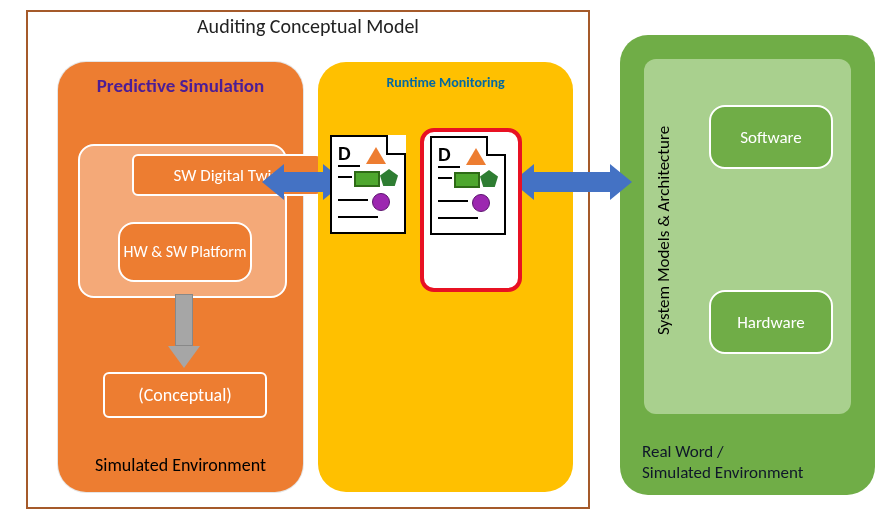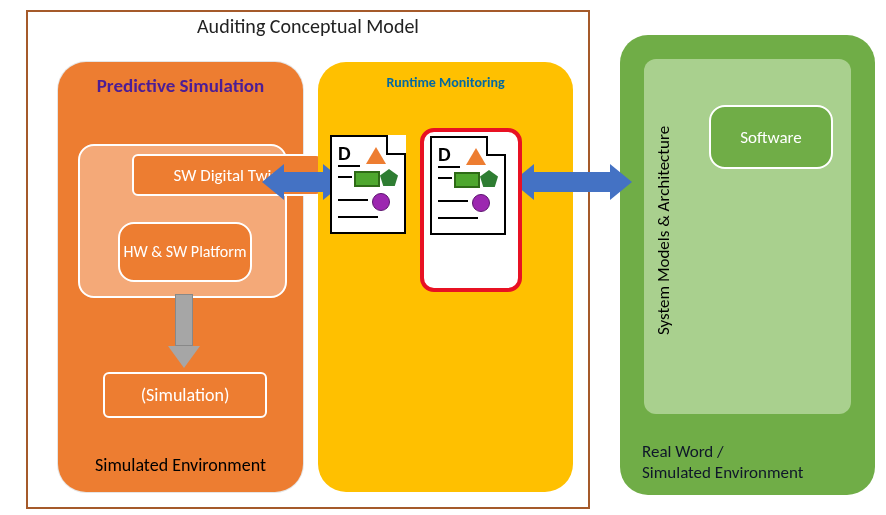--- a/index.html
+++ b/index.html
@@ -349,35 +349,36 @@
       <div class="pred-sim-title">Predictive Simulation</div>
       <div class="inner-panel"></div>
       <div class="sw-twin">SW Digital Twin</div>
       <div class="hw-sw">
           <span>HW &amp; SW Platform</span>
         </div>
       <div class="arrow-down">
         <div class="shaft"></div>
           <div class="head"></div>
       </div>
-      <div class="simulation-box">(Simulation)</div>
+      <div class="simulation-box">(Conceptual)</div>
       <div class="sim-env">Simulated Environment</div>
     </div>
 
     <div class="runtime-mon">
       <div class="runtime-title">Runtime Monitoring</div>
     </div>
   </div>
 
   <div class="real-world">
     <div class="sys-panel"></div>
     <div class="sys-label">
       <span>System Models &amp; Architecture</span>
     </div>
     <div class="green-box software-box">Software</div>
+    <div class="green-box hardware-box">Hardware</div>
     <div class="real-env">
       <div>Real Word /</div>
       <div>Simulated Environment</div>
     </div>
   </div>
 
   <div class="biarrow arrow-left">
     <div class="head-l"></div>
       <div class="shaft"></div>
       <div class="head-r"></div>

